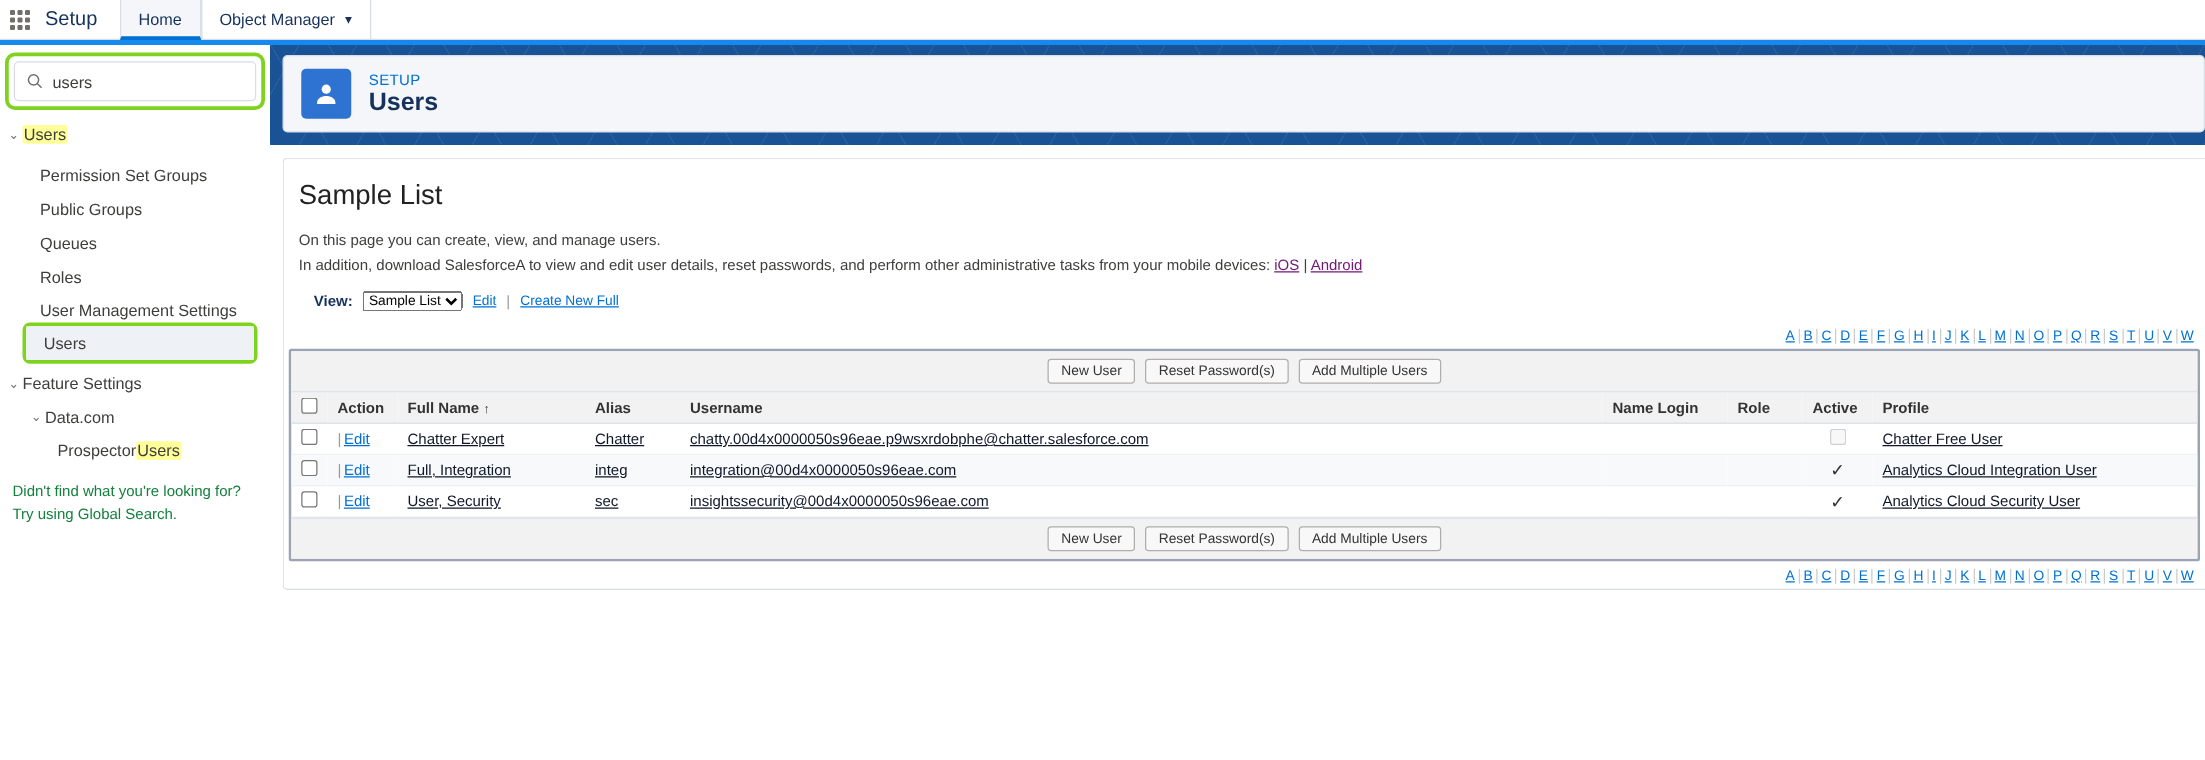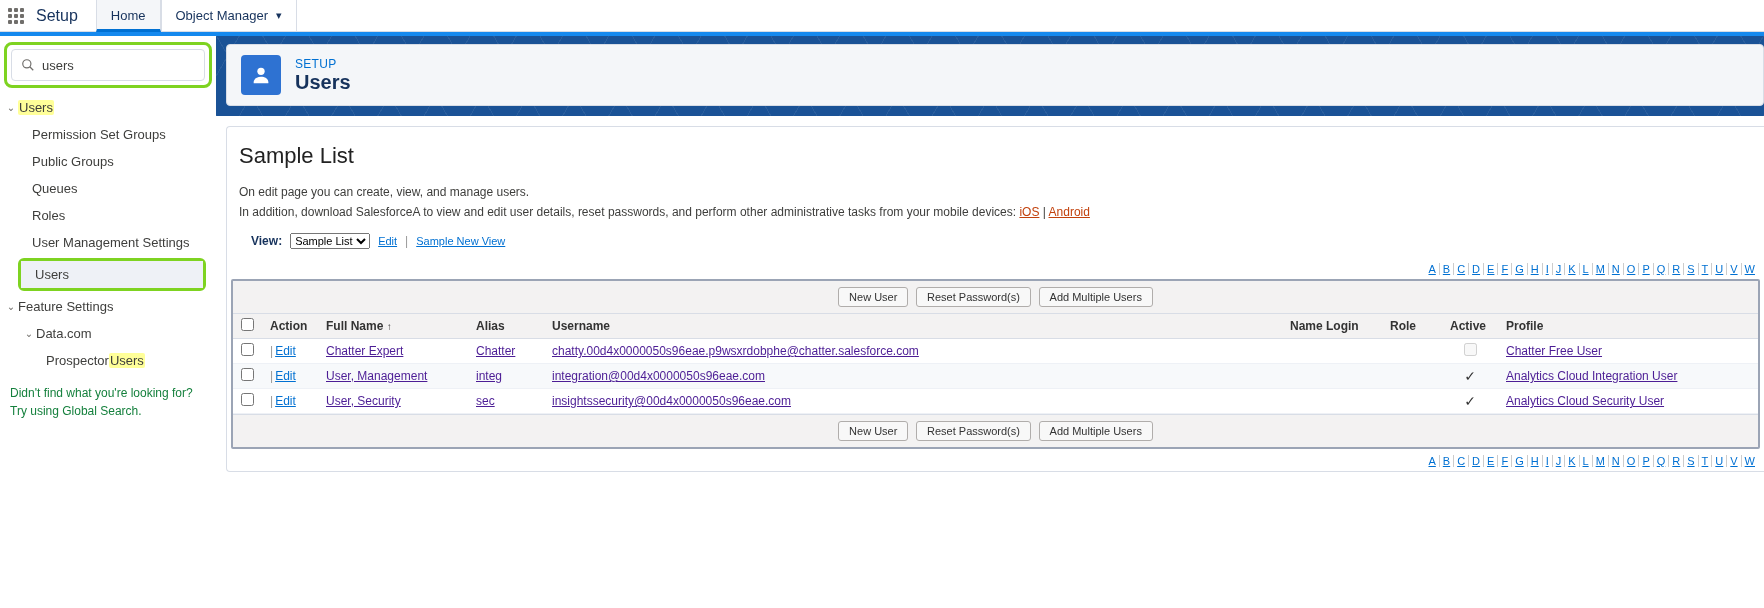--- a/index.html
+++ b/index.html
@@ -20,21 +20,21 @@
 .layout { display:flex; }
 .sidebar { width:216px; flex:0 0 216px; padding:6px 4px 0 4px; }
 .searchwrap { border:3px solid #7ed321; border-radius:8px; padding:4px; margin:0 0 6px 0; }
 .searchbox { display:flex; align-items:center; border:1px solid #d8dde6; border-radius:4px; height:32px; padding:0 8px; }
 .searchbox svg { flex:0 0 16px; }
 .searchbox input { border:none; outline:none; flex:1; font-size:13px; margin-left:6px; color:#3e3e3c; background:transparent;}
 
 .tree { font-size:13px; color:#3e3e3c; }
 .tree-row { display:flex; align-items:center; height:27px; cursor:pointer; white-space:nowrap;}
 .tree-chev { width:14px; text-align:center; font-size:10px; color:#706e6b;}
-.indent1 { padding-left:28px; }
+.indent1 { padding-left:28px;align-items:flex-end; }
 .indent2 { padding-left:42px; }
 .hl { background:#ffff99; border-radius:2px; padding:0 1px;}
 .selwrap { border:3px solid #7ed321; border-radius:6px; margin:2px 6px 2px 14px; padding:0;}
 .selwrap .tree-row { padding-left:14px; background:#eef1f6; }
 
 .footnote { font-size:12px; color:#15803d; padding:10px 6px; line-height:1.5;}
 
 .main { flex:1; min-width:0; }
 .bgpattern { background:#1a5296; background-image:
  repeating-linear-gradient(60deg, rgba(255,255,255,0.07) 0 1px, transparent 1px 40px),
@@ -43,40 +43,40 @@
 .headercard { background:#f4f6f9; border:1px solid #d8dde6; border-radius:4px; padding:10px 14px; display:flex; align-items:center; gap:14px;}
 .iconbox { width:40px; height:40px; background:#2e72d2; border-radius:4px; display:flex; align-items:center; justify-content:center;}
 .iconbox svg { fill:#fff; }
 .headertext .kicker { color:#0070d2; font-size:12px; letter-spacing:0.3px;}
 .headertext .title { font-size:20px; font-weight:600; color:#16325c; }
 
 .content { background:#fff; margin:10px 0 0 10px; border:1px solid #d8dde6; border-radius:4px 0 0 4px; padding:16px 0 0 0; border-right:none;}
 .ptitle { font-size:22px; font-weight:400; padding:0 0 16px 12px; color:#222;}
 .desc { font-size:12px; color:#3e3e3c; padding:0 12px 6px 12px;}
 .desc2 { font-size:12px; color:#3e3e3c; padding:0 12px 14px 12px;}
-.desc2 a { color:#c2410c; text-decoration:underline;}
+.desc2 a { color:#701a75; text-decoration:underline;}
 .viewrow { display:flex; align-items:center; gap:8px; padding:0 12px 12px 24px; font-size:12px;}
 .viewrow select { font-size:11px; }
 .viewrow a { font-size:11px; text-decoration:underline;}
 .viewrow .sep { color:#999;}
 
 .alpha { text-align:right; font-size:11px; padding:2px 6px 4px 0; color:#0070d2; letter-spacing:0;text-decoration:underline;}
 .alpha span { padding:0 3px; border-right:1px solid #ccc; cursor:pointer;}
 .alpha span:last-child{ border-right:none;}
 
 .tablewrap { border:2px solid #9ba4b5; border-radius:2px; margin:0 4px 4px 4px; overflow:hidden;}
 .btnrow { text-align:center; padding:6px 0; background:#f3f2f2; border-bottom:1px solid #d8dde6;}
 .btnrow.bottom { border-top:1px solid #d8dde6; border-bottom:none;}
 .sfbtn { display:inline-block; font-size:11px; padding:3px 10px; background:#f8f8f8; border:1px solid #b0adab; border-radius:3px; cursor:pointer; margin:0 2px; color:#333;}
 table.data { width:100%; border-collapse:collapse; font-size:12px;}
 table.data th { text-align:left; font-weight:600; padding:4px 8px; border-bottom:1px solid #d8dde6; background:#f3f2f2; color:#333; white-space:nowrap;}
 table.data td { padding:4px 8px; border-bottom:1px solid #eef1f6; color:#333; white-space:nowrap;}
 table.data tr:nth-child(even) td { background:#f7f9fb;}
 .col-chk{width:24px;} .col-action{width:56px;} .col-name{width:150px;} .col-alias{width:76px;} .col-user{} .col-login{width:100px;} .col-role{width:60px;} .col-active{width:56px; text-align:center;margin-left:27px;} .col-profile{width:260px;}
-table.data td a.u { color:#4c1d95; text-decoration:underline;}
+table.data td a.u { color:#0f172a; text-decoration:underline;}
 .sortarr{ font-size:10px; }
 .editlink{ color:#0070d2; text-decoration:underline; font-size:12px;}
 .pipe{ color:#999; padding-right:2px;}
 .chk{ accent-color:#0070d2;}
 .check { font-size:14px; }
 </style>
 </head>
 <body>
 
 <div class="topbar">
@@ -172,30 +172,30 @@
         </div>
         <div class="headertext">
           <div class="kicker">SETUP</div>
           <div class="title">Users</div>
         </div>
       </div>
     </div>
 
     <div class="content">
       <div class="ptitle">Sample List</div>
-      <div class="desc">On edit page you can create, view, and manage users.</div>
+      <div class="desc">On this page you can create, view, and manage users.</div>
       <div class="desc2">
         <span>In addition, download SalesforceA to view and edit user details, reset passwords, and perform other administrative tasks from your mobile devices: </span><a href="#">iOS</a><span> | </span><a href="#">Android</a>
       </div>
       <div class="viewrow">
         <b>View:</b>
         <select><option>Sample List</option></select>
         <a href="#">Edit</a>
         <span class="sep">|</span>
-        <a href="#">Sample New View</a>
+        <a href="#">Create New Full</a>
       </div>
 
       <div class="alpha" id="alpha-top"><span>A</span><span>B</span><span>C</span><span>D</span><span>E</span><span>F</span><span>G</span><span>H</span><span>I</span><span>J</span><span>K</span><span>L</span><span>M</span><span>N</span><span>O</span><span>P</span><span>Q</span><span>R</span><span>S</span><span>T</span><span>U</span><span>V</span><span>W</span></div>
 
       <div class="tablewrap">
         <div class="btnrow">
           <span class="sfbtn">New User</span>
           <span class="sfbtn">Reset Password(s)</span>
           <span class="sfbtn">Add Multiple Users</span>
         </div>
@@ -221,21 +221,21 @@
                 <td><a href="#" class="u">Chatter</a></td>
                 <td><a href="#" class="u">chatty.00d4x0000050s96eae.p9wsxrdobphe@chatter.salesforce.com</a></td>
                 <td></td>
                 <td></td>
                 <td class="col-active"><input type="checkbox" disabled="" style=""></td>
                 <td><a href="#" class="u">Chatter Free User</a></td>
               </tr>
               <tr>
                 <td class="col-chk"><input type="checkbox" class="chk" style=""></td>
                 <td><span class="pipe">|</span><a href="#" class="editlink">Edit</a></td>
-                <td><a href="#" class="u">User, Management</a></td>
+                <td><a href="#" class="u">Full, Integration</a></td>
                 <td><a href="#" class="u">integ</a></td>
                 <td><a href="#" class="u">integration@00d4x0000050s96eae.com</a></td>
                 <td></td>
                 <td></td>
                 <td class="col-active"><span class="check">✓</span></td>
                 <td><a href="#" class="u">Analytics Cloud Integration User</a></td>
               </tr>
               <tr>
                 <td class="col-chk"><input type="checkbox" class="chk" style=""></td>
                 <td><span class="pipe">|</span><a href="#" class="editlink">Edit</a></td>

